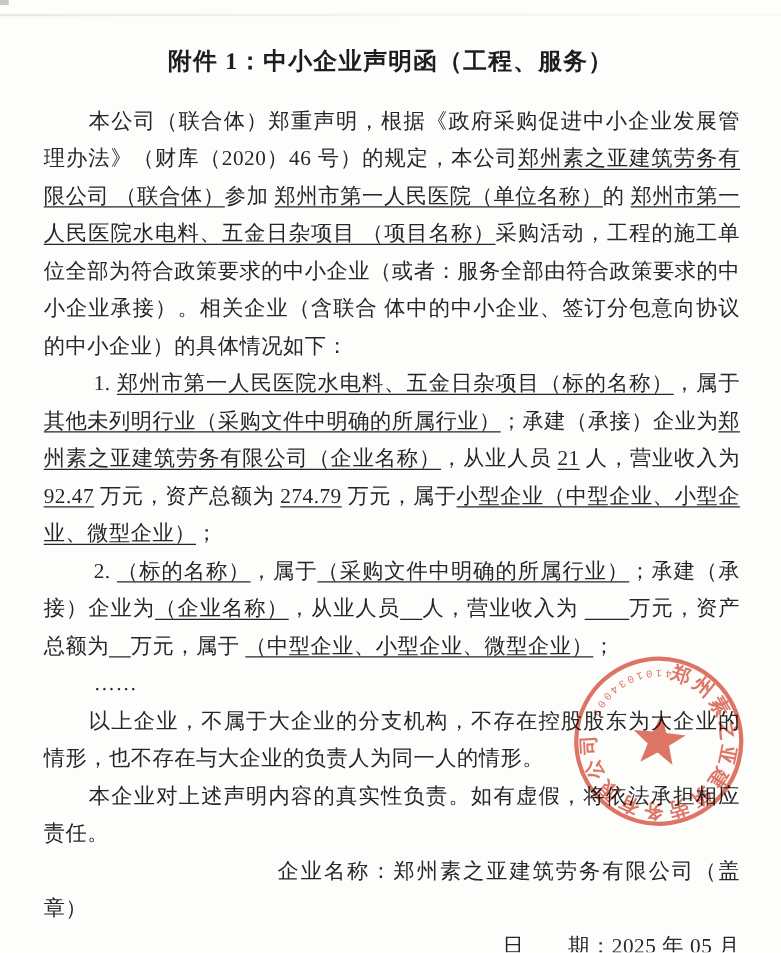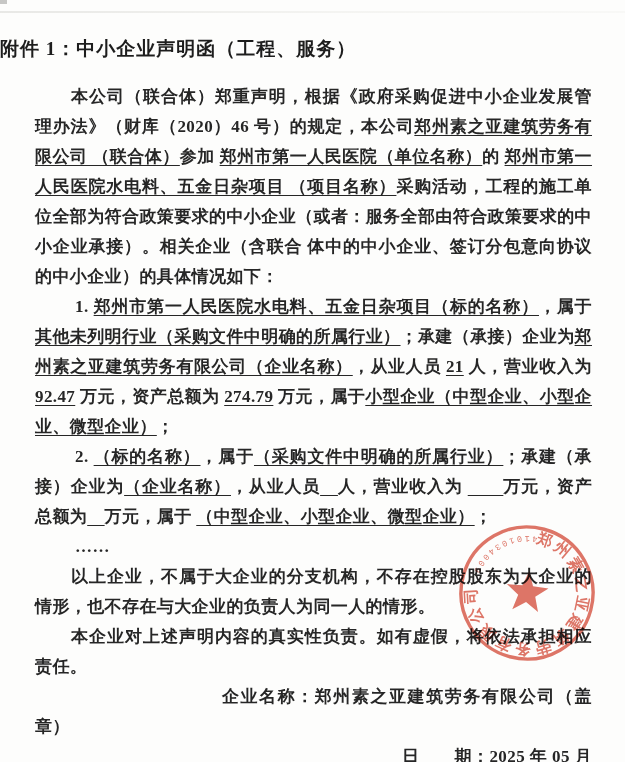--- a/index.html
+++ b/index.html
@@ -17,36 +17,37 @@
     position: absolute; left: 0; top: 11px; width: 625px; height: 2px;
     background: linear-gradient(to right, #e3e3e0, #f2f2ef 55%, #f7f7f5);
     opacity: .8;
   }
   .corner-mark {
     position: absolute; left: 0; top: 0; width: 7px; height: 4px;
     background: #9a9a97; opacity: .55;
   }
   h1.doc-title {
     margin: 36px 0 0 0;
+    text-align: center;
     font-size: 19px;
     font-weight: 700;
     letter-spacing: 1px;
     color: #1d1d1d;
   }
   .doc {
     position: relative;
     margin: 20px 33px 0 35px;
     width: 557px;
     font-size: 17px;
     line-height: 30px;
     text-align: justify;
     letter-spacing: .4px;
     white-space: pre-wrap;
   }
-  .doc p { margin: 0; font-weight: bold; }
+  .doc p { margin: 0; }
   .doc .indent { text-indent: 36px; }
   .doc .item   { text-indent: 40px; }
   .doc .sig-name { text-indent: 187px; }
   .doc .sig-date { text-indent: 367px; }
   .u { text-decoration: underline; text-decoration-thickness: 1px; text-underline-offset: 3px; }
   
   .seal {
     position: absolute;
     left: 449px;
     top: 520px;

